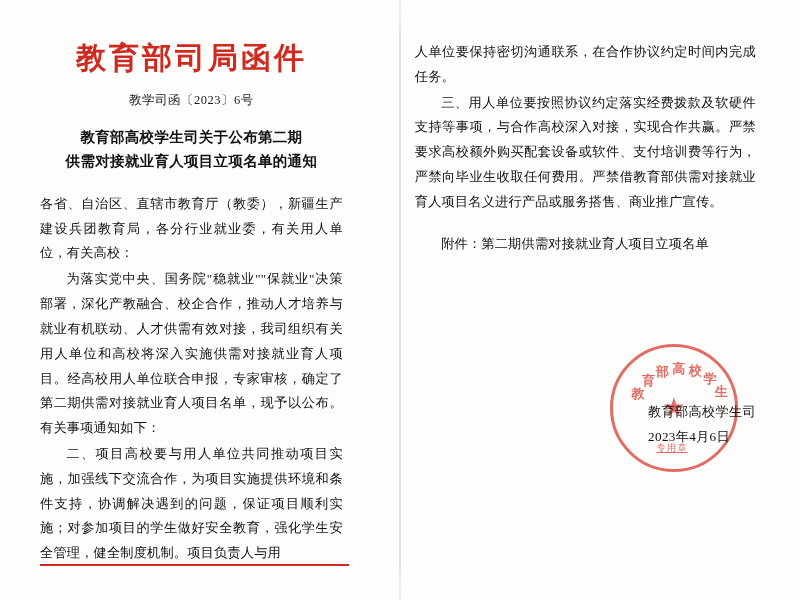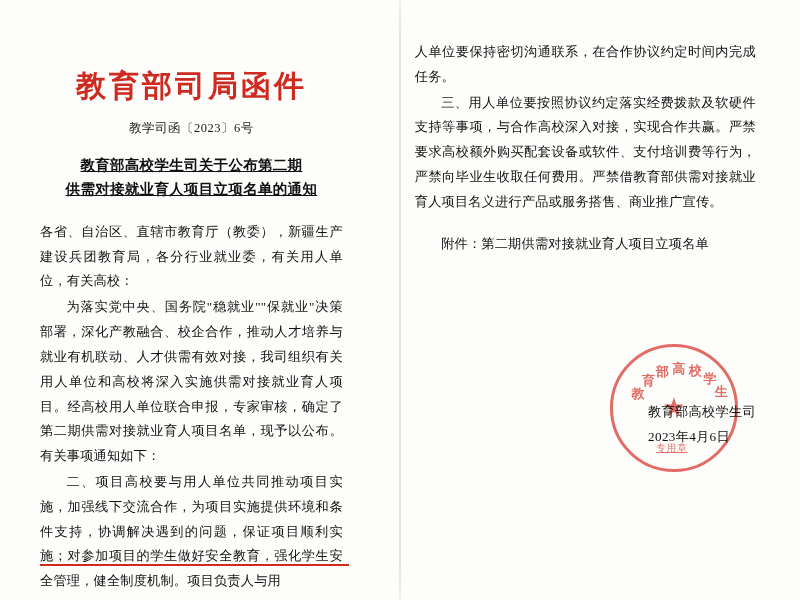--- a/index.html
+++ b/index.html
@@ -31,21 +31,21 @@
     width: 2px;
     height: 600px;
     background: linear-gradient(to bottom, #efefef 0%, #e2e2e2 8%, #e2e2e2 92%, #efefef 100%);
   }
   .col {
     position: relative;
     box-sizing: border-box;
   }
   .col-left {
     width: 399px;
-    padding: 52px 36px 20px 40px;
+    padding: 24px 36px 20px 40px;
   }
   .col-right {
     width: 444px;
     padding: 40px 44px 20px 36px;
   }
 
   
   .masthead {
     text-align: center;
     color: #cf2a20;
@@ -69,21 +69,20 @@
   }
 
   .doc-title {
     text-align: center;
     font-weight: bold;
     font-size: 14.5px;
     line-height: 1.65;
     color: #111;
     margin: 17px 18px 18px 18px;
     letter-spacing: 0.3px;
-    text-decoration: underline;
   }
 
   .body-text p {
     font-size: 13.2px;
     line-height: 1.88;
     margin: 0 0 1px 0;
     text-align: justify;
     text-justify: inter-ideograph;
     letter-spacing: 0.2px;
     color: #121212;

